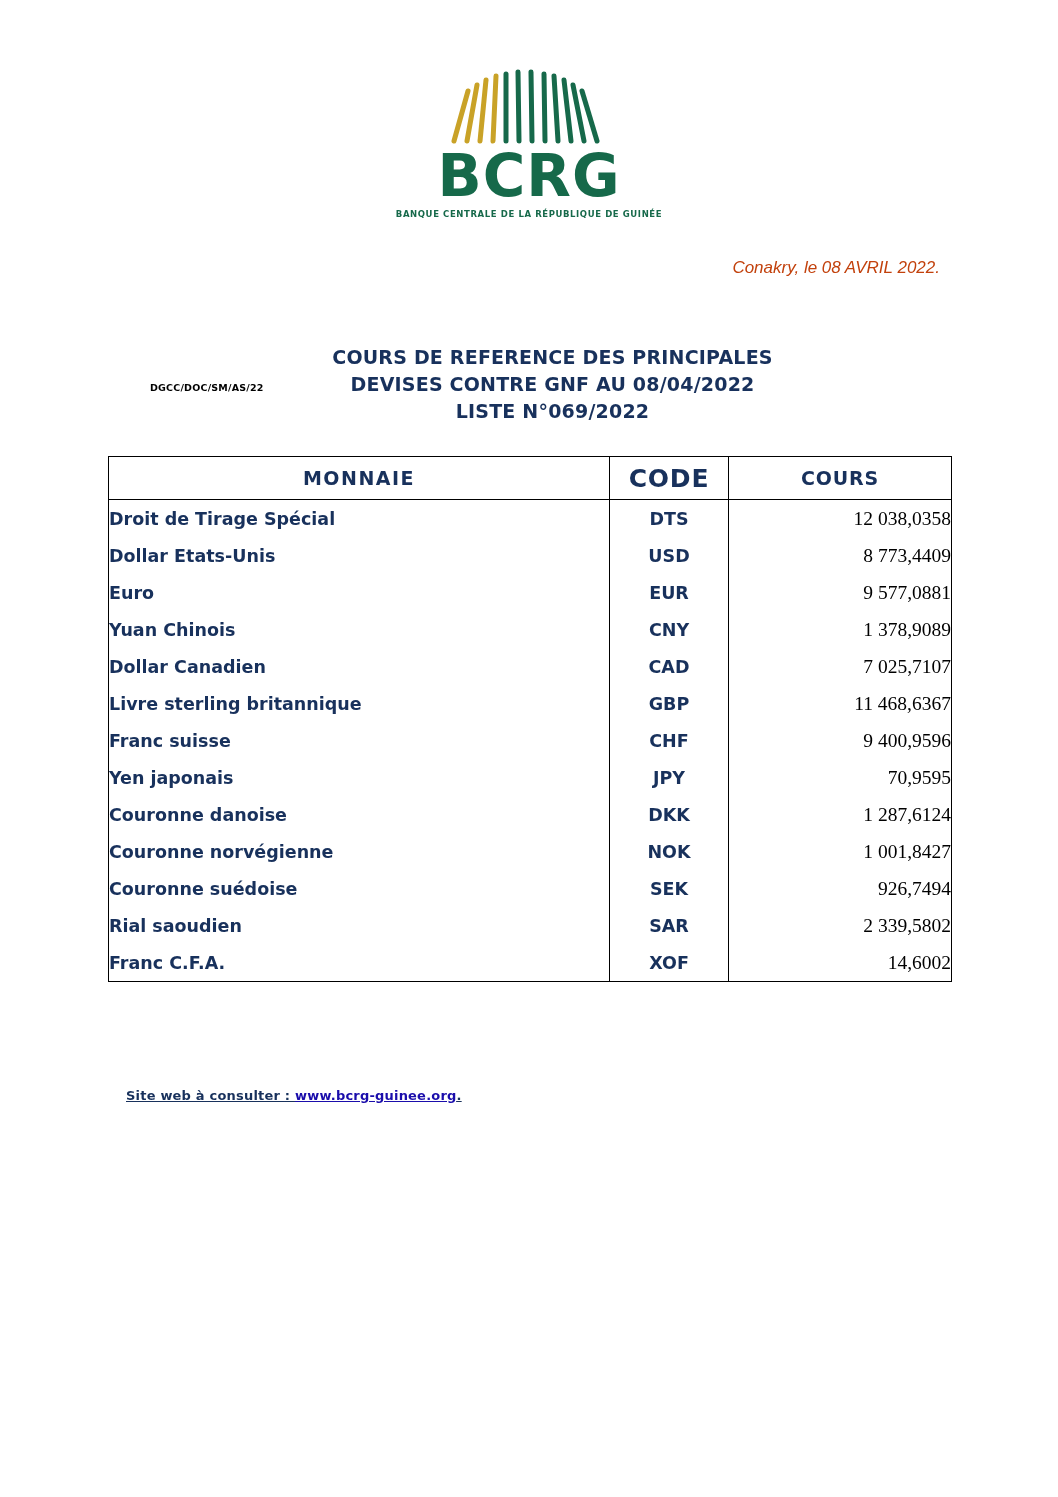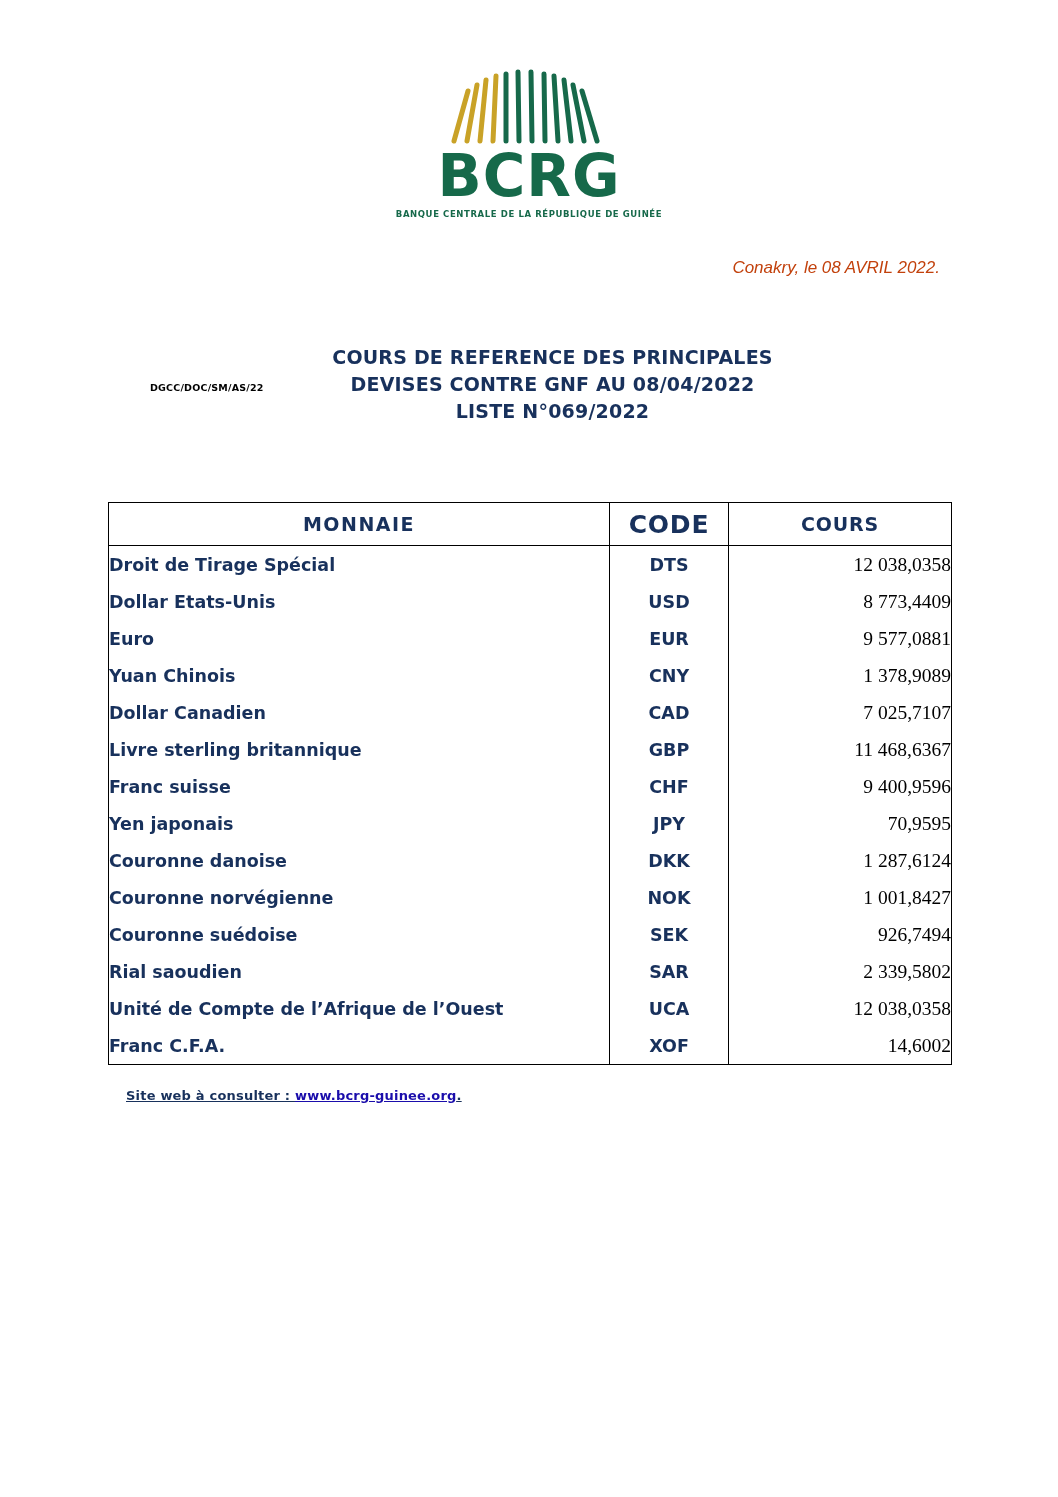--- a/index.html
+++ b/index.html
@@ -91,21 +91,20 @@
   .rates-table-wrap {
     position: absolute;
     top: 456px;
     left: 108px;
     width: 842px;
   }
   table.rates {
     border-collapse: collapse;
     width: 842px;
     table-layout: fixed;
-    margin-top: 46px;
   }
   table.rates td, table.rates th {
     border: 1px solid #000;
     padding: 0;
   }
   
   table.rates {
     border: 1px solid #000;
   }
   table.rates td, table.rates th {
@@ -296,25 +295,20 @@
         <td class="cell-name">Couronne suédoise</td>
         <td class="cell-code">SEK</td>
         <td class="cell-rate">926,7494</td>
       </tr>
       <tr>
         <td class="cell-name">Rial saoudien</td>
         <td class="cell-code">SAR</td>
         <td class="cell-rate">2 339,5802</td>
       </tr>
       <tr>
-        <td class="cell-name">Unité de Compte de l’Afrique de l’Ouest</td>
-        <td class="cell-code">UCA</td>
-        <td class="cell-rate">12 038,0358</td>
-      </tr>
-      <tr>
         <td class="cell-name">Franc C.F.A.</td>
         <td class="cell-code">XOF</td>
         <td class="cell-rate">14,6002</td>
       </tr>
     </tbody>
   </table>
 </div>
 
 <div class="footer-line">
   <span class="label">Site web à consulter </span><span>: </span><a class="url" href="#">www.bcrg-guinee.org</a><span class="dot">.</span>

